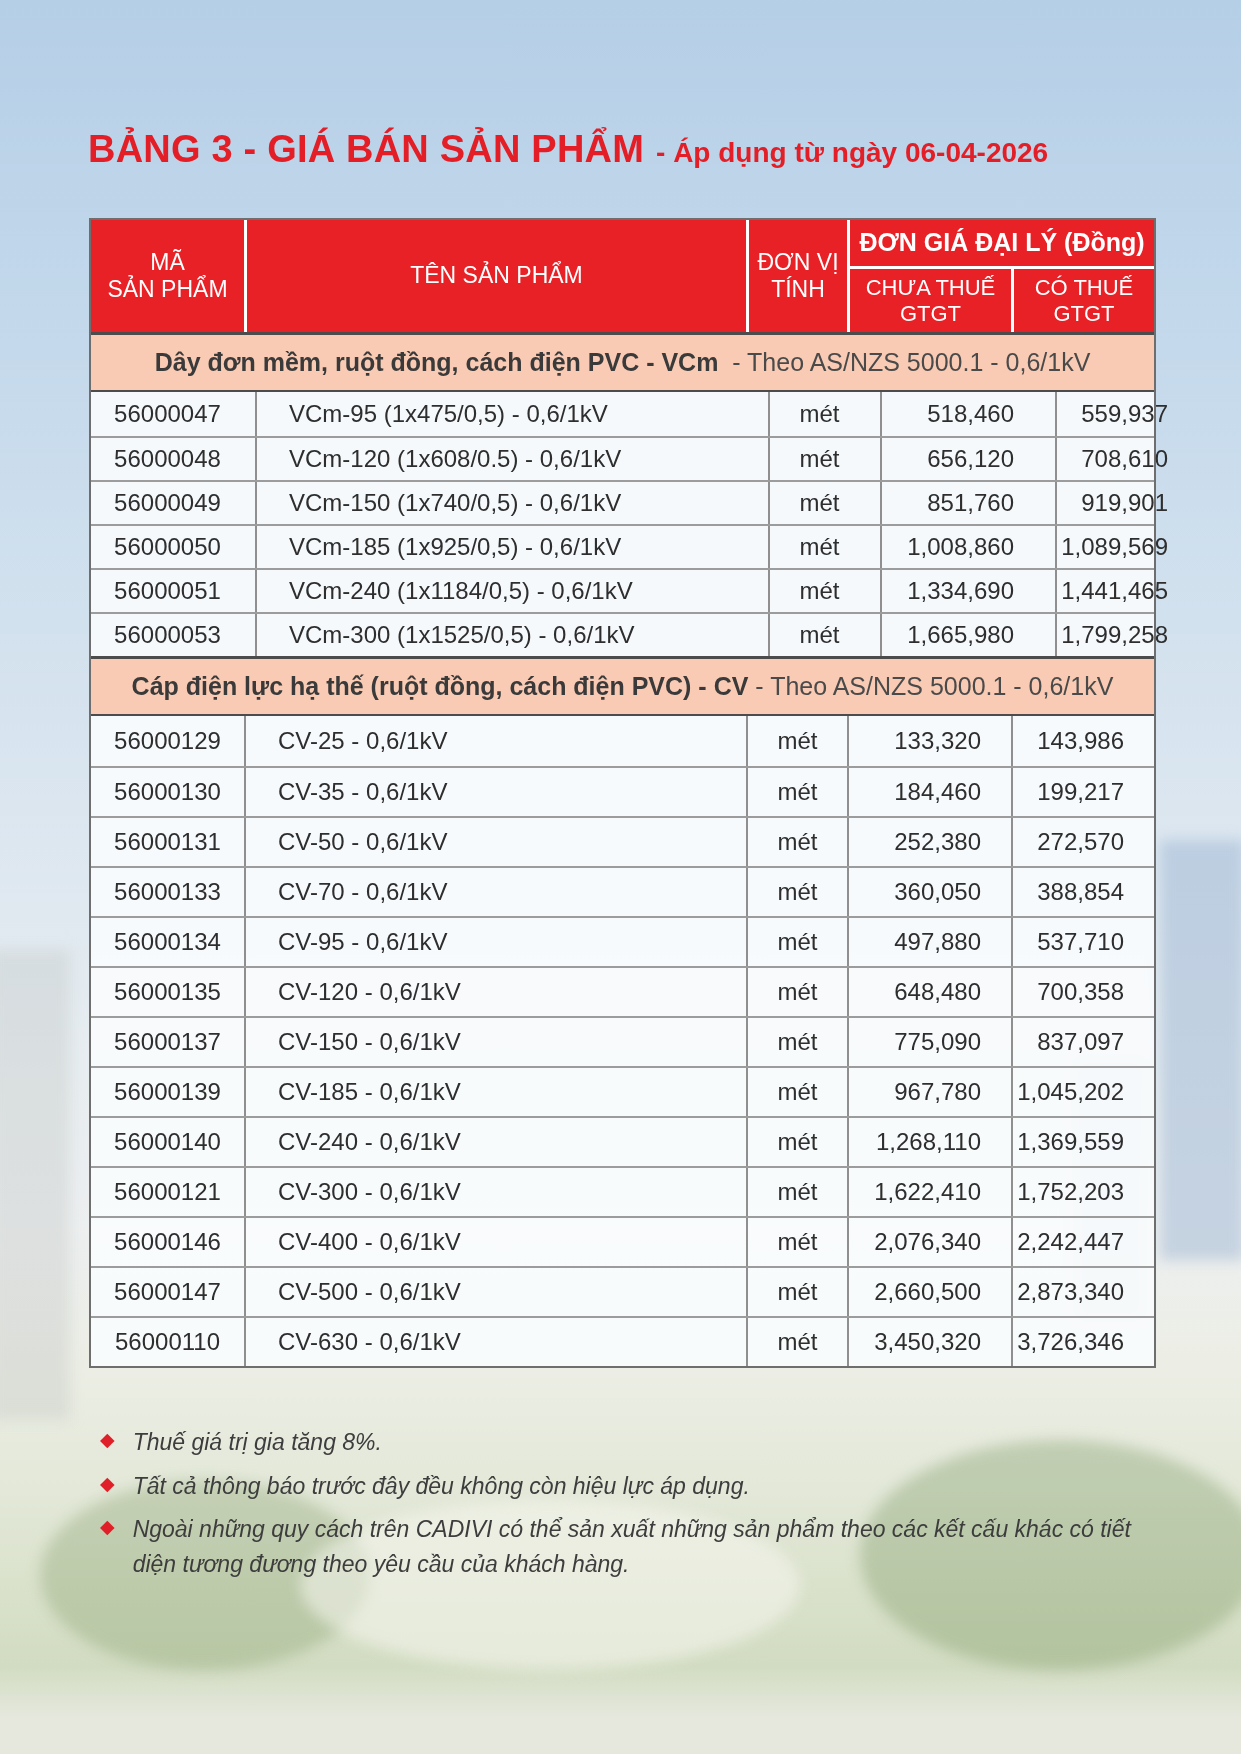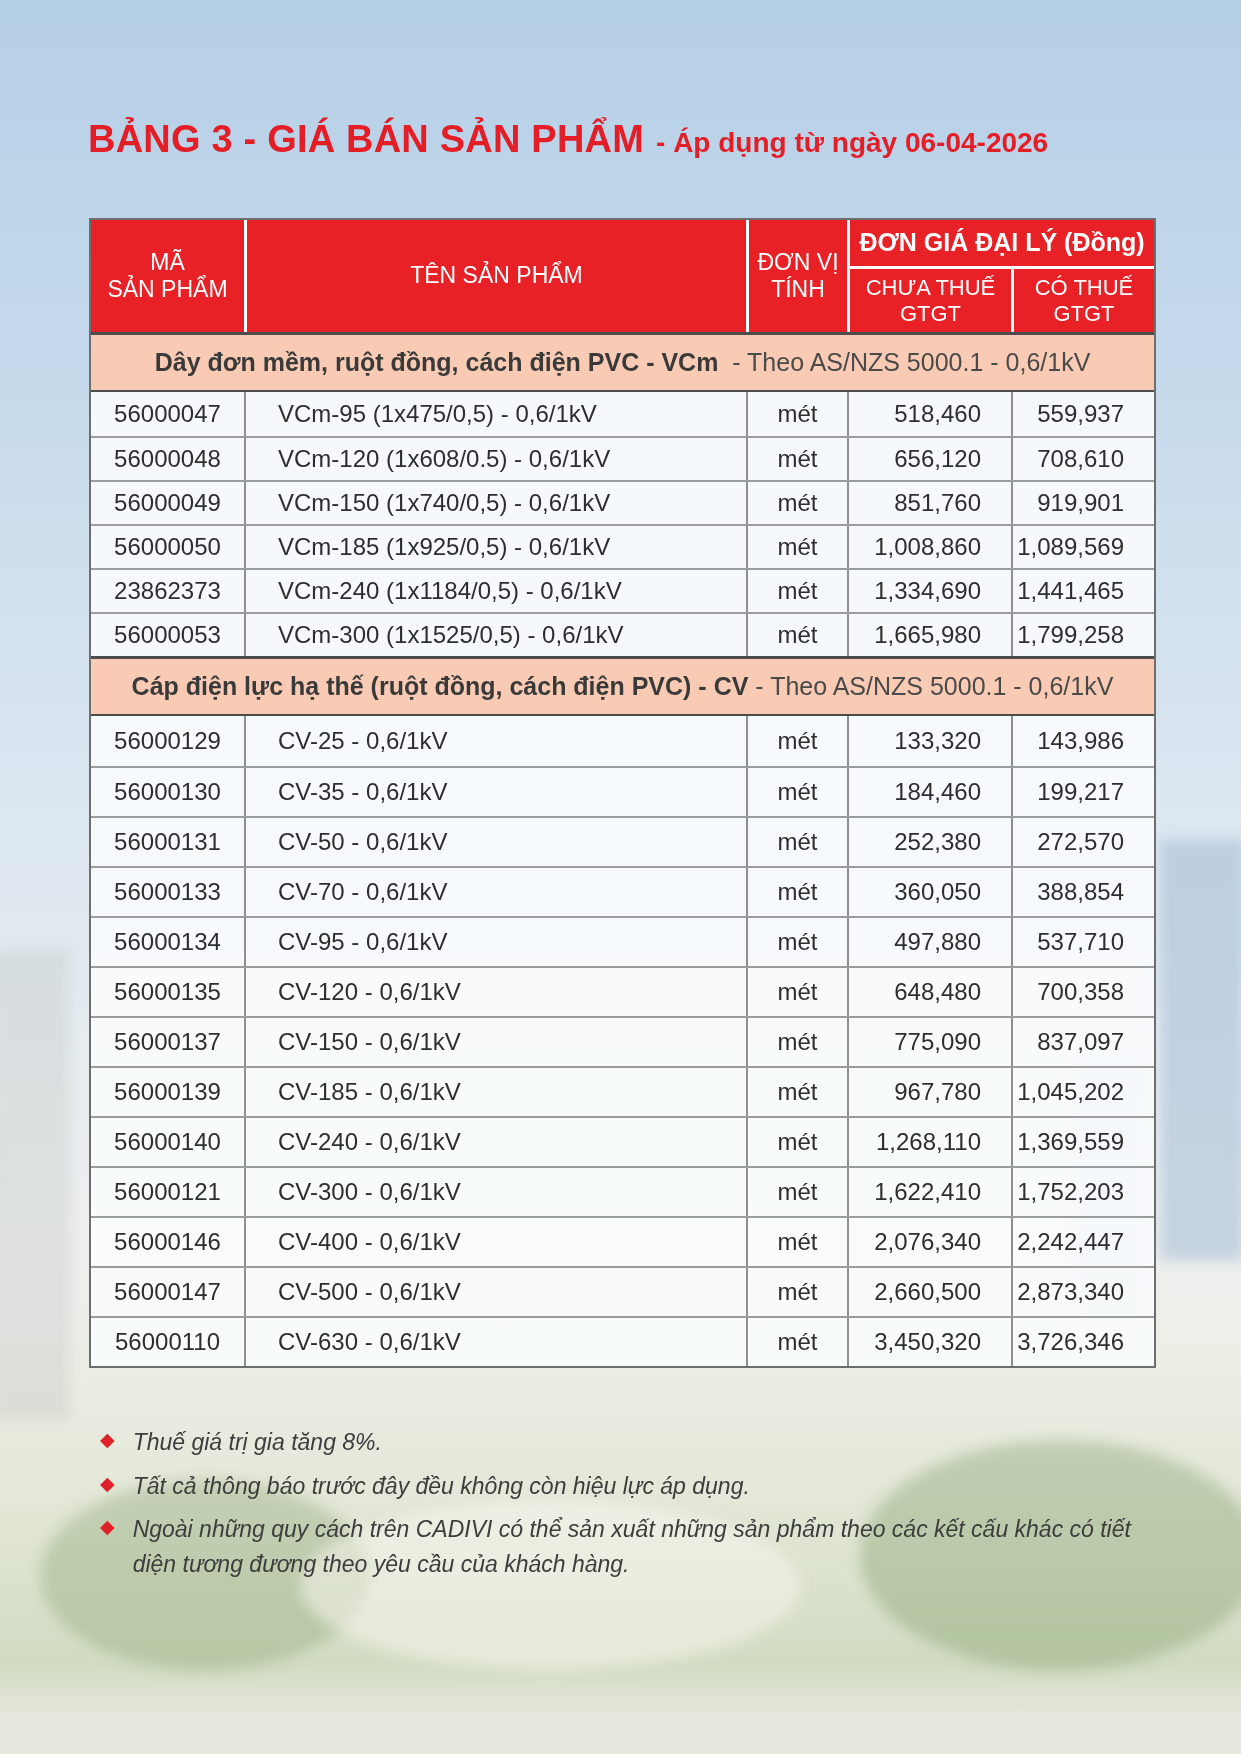--- a/index.html
+++ b/index.html
@@ -21,21 +21,21 @@
   .bg-tower-right2 { left:1075px; top:1060px; width:70px; height:260px; background:rgba(170,190,205,.35); }
   .bg-tower-left { left:-10px; top:950px; width:80px; height:470px; background:rgba(195,200,198,.38); }
   .bg-green-left { left:40px; top:1480px; width:330px; height:190px; background:rgba(115,145,85,.28); border-radius:50%; }
   .bg-green-right { left:860px; top:1440px; width:400px; height:230px; background:rgba(105,140,80,.30); border-radius:50%; }
   .bg-haze { left:300px; top:1500px; width:500px; height:170px; background:rgba(245,245,238,.55); border-radius:50%; }
 
   .content { position:relative; z-index:1; }
 
   
   .title-wrap {
-    position:absolute; left:88px; top:118px; width:1080px;
+    position:absolute; left:88px; top:128px; width:1080px;
     display:flex; align-items:baseline; gap:12px; white-space:nowrap;
   }
   .title-main { font-size:38px; font-weight:bold; color:#e31e26; letter-spacing:.2px; }
   .title-suffix { font-size:28px; font-weight:bold; color:#e31e26; }
 
   
   .ptable {
     position:absolute; left:89px; top:218px; width:1067px;
     border:2px solid #6e6e6e; background:rgba(250,252,253,.9);
   }
@@ -63,21 +63,21 @@
   .band span { font-weight:normal; color:#4a4a4a; }
 
   .rows { width:100%; }
   .trow {
     display:grid;
     grid-template-columns:153px 502px 101px 164px 143px;
     border-top:2px solid #9c9c9c;
     color:#2e2e2e;
   }
   .rows .trow:first-child { border-top:none; }
-  .sec0 .trow { height:44px; }
+  .sec0 .trow { height:44px;gap:11px; }
   .sec1 .trow { height:50px; }
   .td { display:flex; align-items:center; font-size:24px; border-left:2px solid #8f8f8f; }
   .td.c0 { justify-content:center; border-left:none; }
   .td.c1 { justify-content:flex-start; padding-left:32px; }
   .td.c2 { justify-content:center; }
   .td.c3, .td.c4 { justify-content:flex-end; padding-right:30px; }
 
   
   .notes { position:absolute; left:100px; top:1425px; width:1060px; }
   .note { display:flex; gap:18px; margin-bottom:9px; align-items:flex-start; }
@@ -153,21 +153,21 @@
               <div class="td c4">919,901</div>
             </div>
             <div class="trow">
               <div class="td c0">56000050</div>
               <div class="td c1">VCm-185 (1x925/0,5) - 0,6/1kV</div>
               <div class="td c2">mét</div>
               <div class="td c3">1,008,860</div>
               <div class="td c4">1,089,569</div>
             </div>
             <div class="trow">
-              <div class="td c0">23862373</div>
+              <div class="td c0">56000051</div>
               <div class="td c1">VCm-240 (1x1184/0,5) - 0,6/1kV</div>
               <div class="td c2">mét</div>
               <div class="td c3">1,334,690</div>
               <div class="td c4">1,441,465</div>
             </div>
             <div class="trow">
               <div class="td c0">56000053</div>
               <div class="td c1">VCm-300 (1x1525/0,5) - 0,6/1kV</div>
               <div class="td c2">mét</div>
               <div class="td c3">1,665,980</div>

